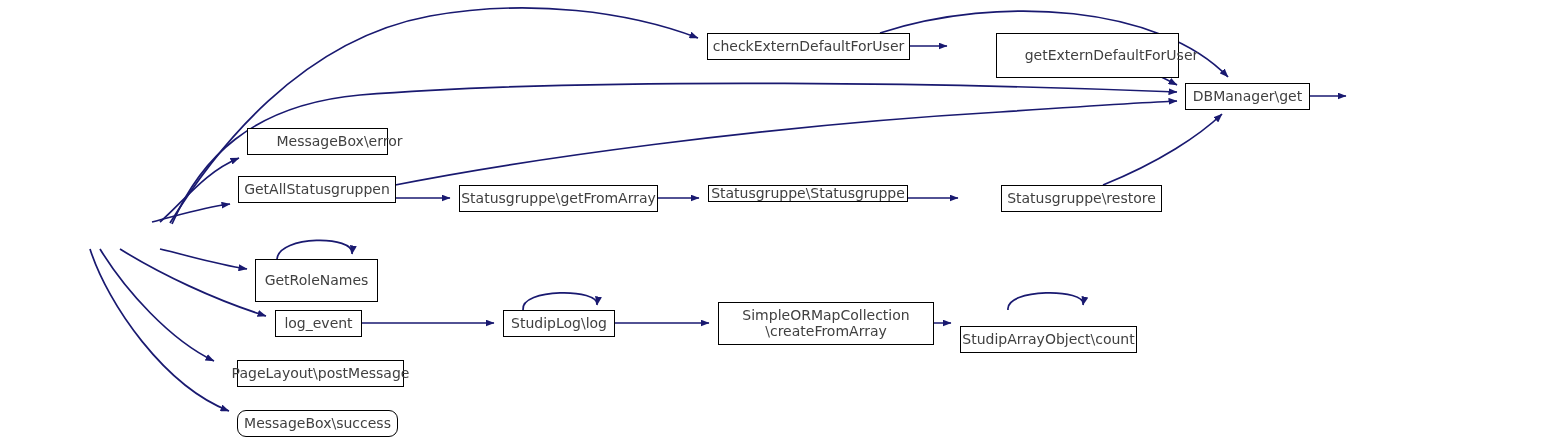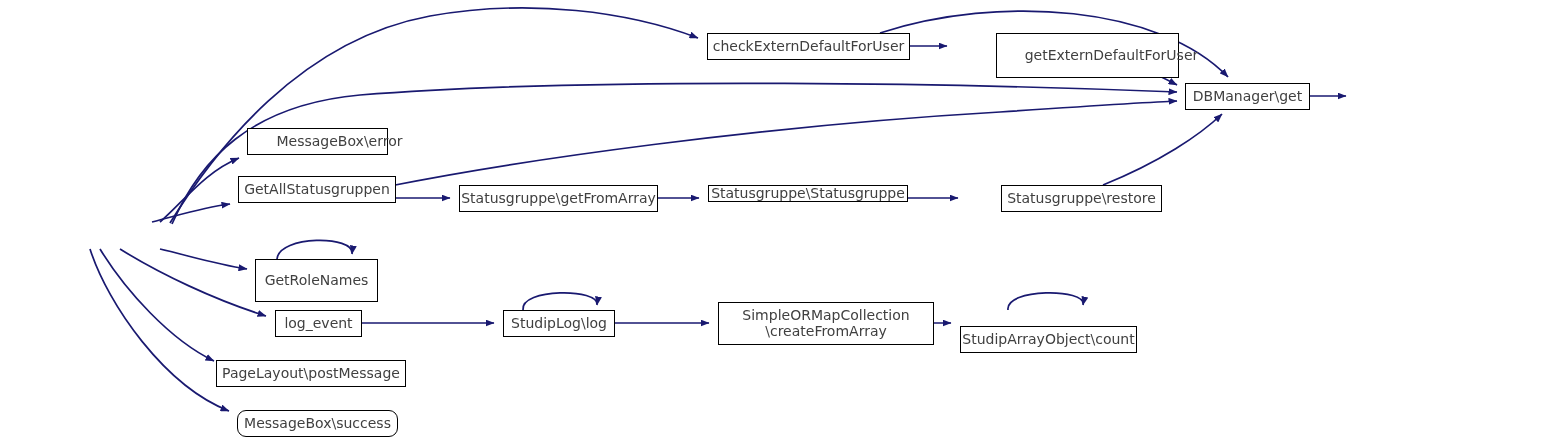--- a/index.html
+++ b/index.html
@@ -148,21 +148,21 @@
 
   <div class="node" style="left:718px;top:302px;width:216px;height:43px;">
     <span class="lbl">SimpleORMapCollection
 \createFromArray</span>
   </div>
 
   <div class="node" style="left:960px;top:310px;width:177px;height:27px;margin-top:16px;">
     <span class="lbl">StudipArrayObject\count</span>
   </div>
 
-  <div class="node" style="left:216px;top:360px;width:190px;height:27px;">
+  <div class="node" style="left:237px;top:360px;width:167px;height:27px;">
     <span class="lbl">PageLayout\postMessage</span>
   </div>
 
   <div class="node" style="left:237px;top:410px;width:161px;height:27px;border-radius:9px;">
     <span class="lbl">MessageBox\success</span>
   </div>
 
 </div>
 
 </body></html>

